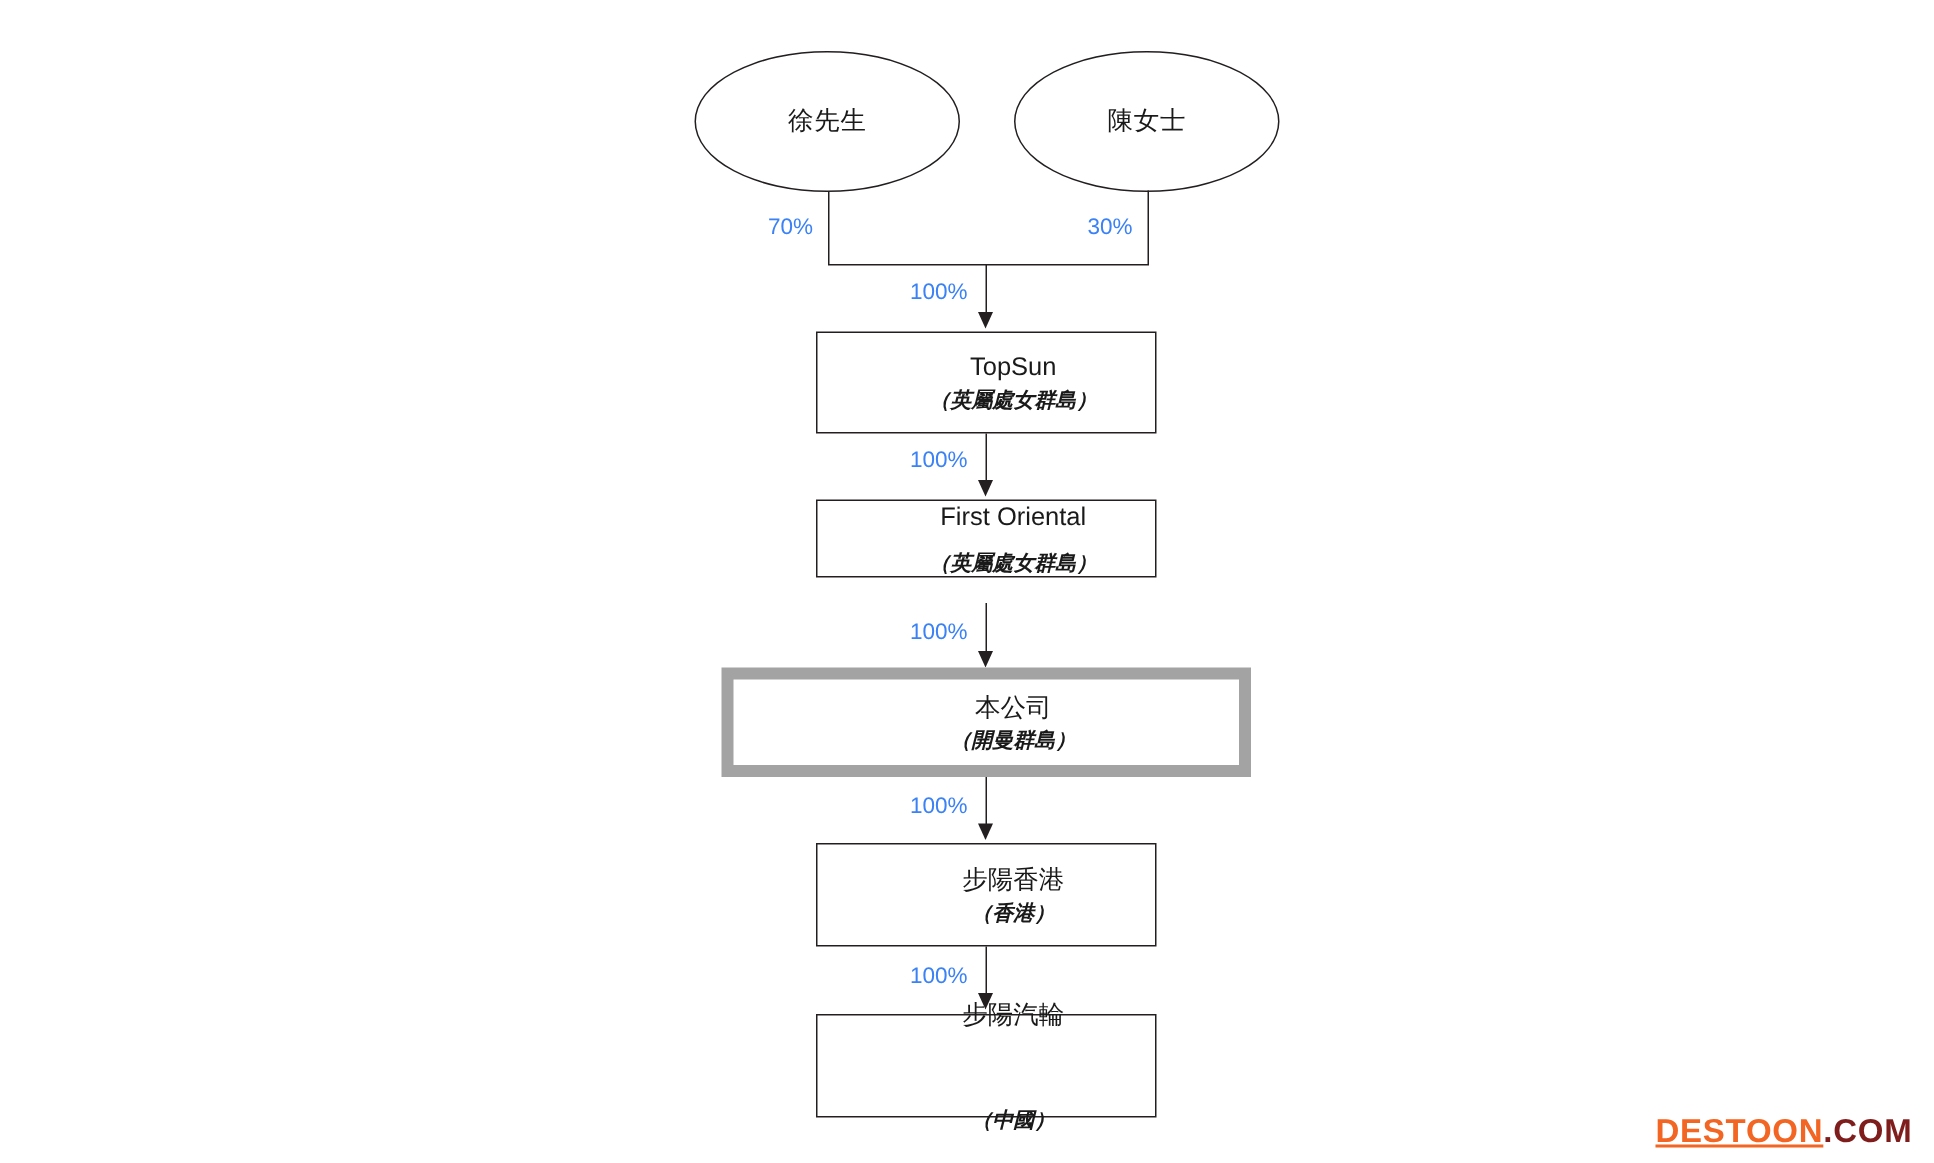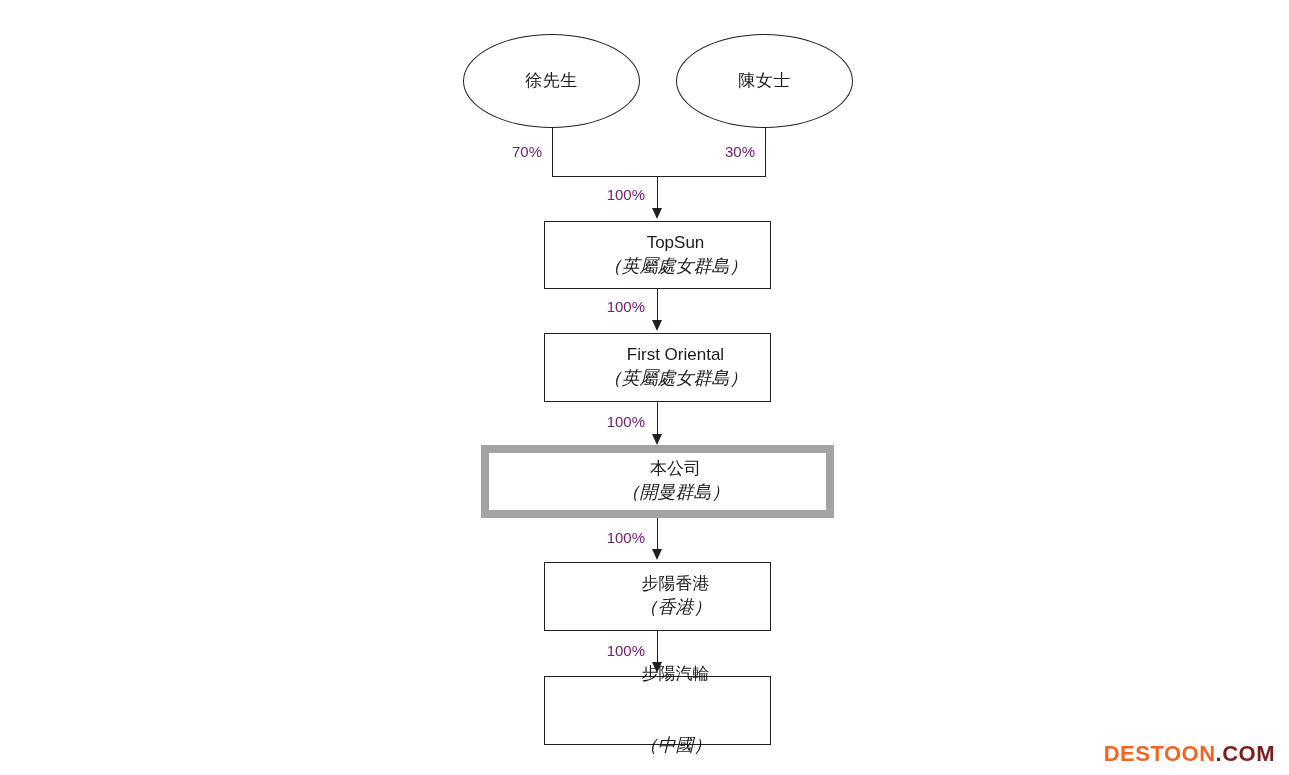--- a/index.html
+++ b/index.html
@@ -50,23 +50,23 @@
   .box-node.emphasis {
     border: 8px solid #a3a3a3;
   }
 
   .node-title {
     font-size: 17px;
     font-style: normal;
     white-space: nowrap;
   }
   .node-sub {
-    font-size: 18px;
+    font-size: 14px;
     font-style: italic;
-    font-weight: 400;
+    font-weight: 700;
     white-space: nowrap;
     margin-top: 1px;
   }
   .box-node .node-title { margin-bottom: 0px; }
 
   
   .vline {
     position: absolute;
     width: 0;
     border-left: 1.4px solid #231f20;
@@ -81,36 +81,36 @@
     width: 0;
     height: 0;
     border-left: 5px solid transparent;
     border-right: 5px solid transparent;
     border-top: 11px solid #231f20;
   }
 
   .edge-label {
     position: absolute;
     font-size: 15px;
-    color: #701a75;
+    color: #3b82f6;
     white-space: nowrap;
     text-align: right;
   }
 
   
   #watermark {
     position: absolute;
     right: 14px;
     bottom: 8px;
     font-size: 22px;
     font-weight: 700;
     letter-spacing: 0.5px;
     font-family: "Liberation Sans", "DejaVu Sans", sans-serif;
   }
-  #watermark .wm-brand { color: #f26522; }
+  #watermark .wm-brand { color: #f26522; text-decoration: underline; }
   #watermark .wm-tld { color: #7f1d1d; }
 </style>
 </head>
 <body>
 
 <div id="chart-root">
 
   <div class="node ellipse-node" style="left:676px; top:34px; width:177px; height:94px;">
     <div class="node-title">陳女士</div>
   </div>
@@ -133,21 +133,21 @@
 
   <div class="node box-node" style="left:544px; top:221px; width:227px; height:68px;">
     <div class="node-title">TopSun</div>
     <div class="node-sub">（英屬處女群島）</div>
   </div>
 
   <div class="vline" style="left:657px; top:289px; height:35px;"></div>
   <div class="arrowhead" style="left:652px; top:320px;"></div>
   <div class="edge-label" style="left:580px; top:298px; width:65px;">100%</div>
 
-  <div class="node box-node" style="left:544px; top:333px; width:227px; height:69px;">
+  <div class="node box-node" style="left:544px; top:333px; width:227px; height:52px;justify-content:space-between;">
     <div class="node-title">First Oriental</div>
     <div class="node-sub">（英屬處女群島）</div>
   </div>
 
   <div class="vline" style="left:657px; top:402px; height:36px;"></div>
   <div class="arrowhead" style="left:652px; top:434px;"></div>
   <div class="edge-label" style="left:580px; top:413px; width:65px;">100%</div>
 
   <div class="node box-node emphasis" style="left:481px; top:445px; width:353px; height:73px;">
     <div class="node-title">本公司</div>

